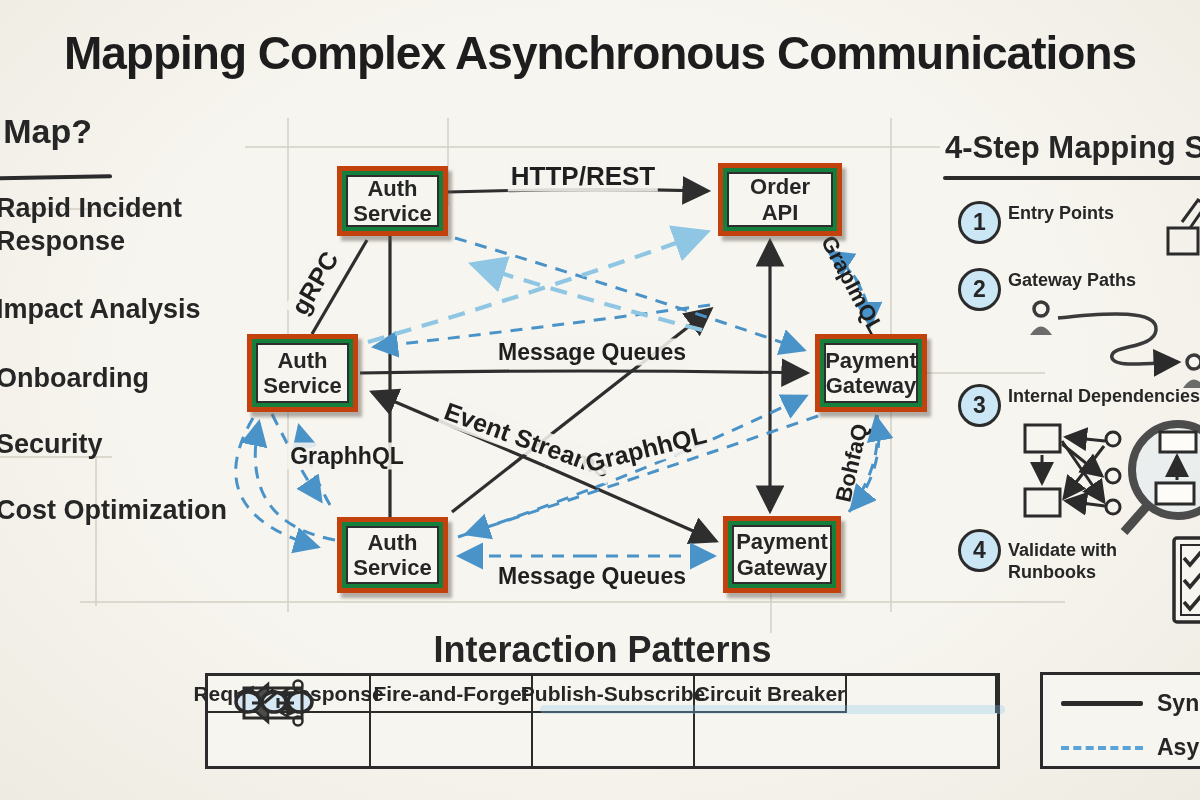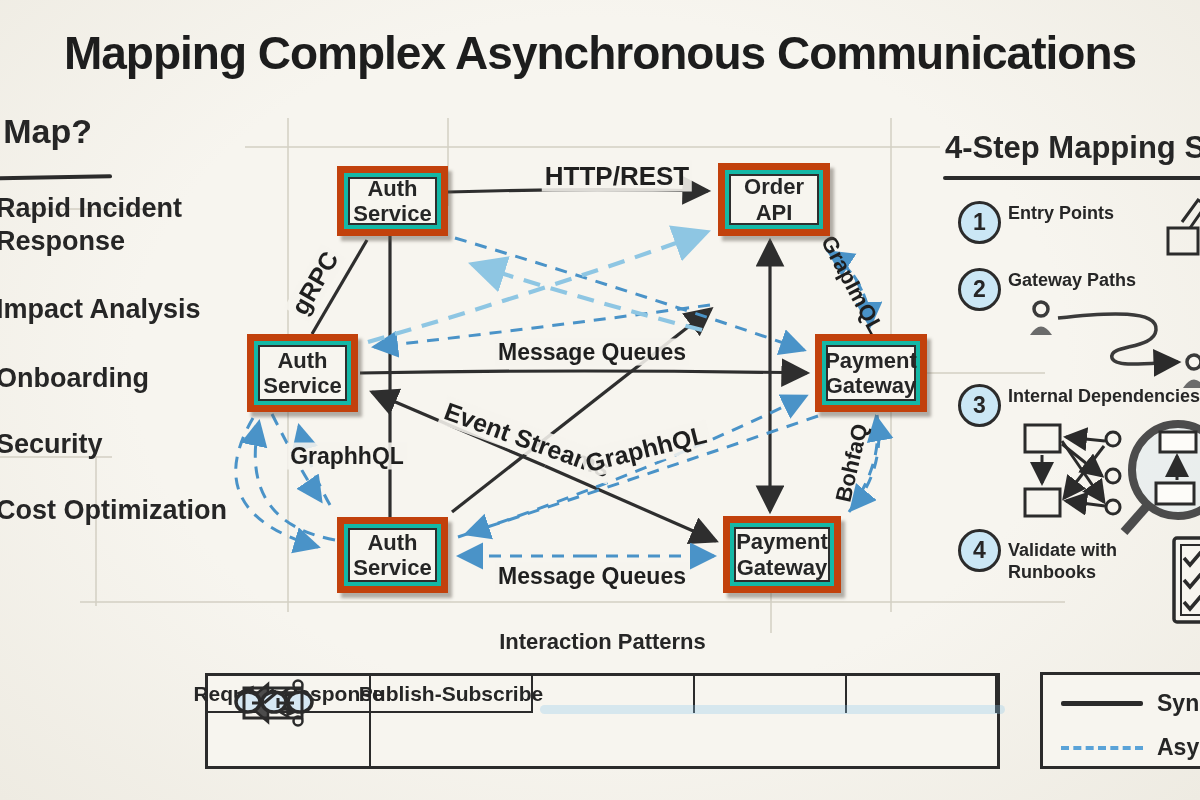--- a/index.html
+++ b/index.html
@@ -13,37 +13,37 @@
   .main-title{left:0;right:0;top:26px;text-align:center;font-size:46px;font-weight:bold;
     letter-spacing:-1px;color:#1d1d1d;white-space:nowrap;}
   
   .guide{background:#d3cfc3;opacity:.75;}
   
   .lp-head{left:-78px;top:112px;font-size:34px;font-weight:bold;white-space:nowrap;}
   .lp-underline{left:-80px;top:176px;width:192px;height:4px;background:#2b2b2b;border-radius:2px;transform:rotate(-1deg);}
   .lp-item{left:-4px;font-size:27px;font-weight:600;line-height:1.24;white-space:nowrap;}
   .lp-item.wrap{white-space:normal;width:215px;}
   
-  .node{background:#14b8a6;border:7px solid #c2410c;padding:4px;
+  .node{background:#15803d;border:5px solid #c2410c;padding:4px;
     box-shadow:4px 5px 3px rgba(90,85,75,.45);z-index:30;}
   .node-inner{width:100%;height:100%;box-sizing:border-box;border:2.5px solid #2e2e2e;background:#f7f5ef;
     display:flex;flex-direction:column;align-items:center;justify-content:center;
     font-size:22px;font-weight:bold;line-height:1.15;text-align:center;}
   
   .elabel{transform:translate(-50%,-50%);font-size:23px;font-weight:bold;white-space:nowrap;
     background:rgba(246,244,238,.88);padding:0 3px;z-index:20;color:#1f1f1f;}
   
   .rp-head{left:945px;top:130px;font-size:31px;font-weight:bold;white-space:nowrap;}
   .rp-underline{left:943px;top:176px;width:280px;height:4px;background:#2b2b2b;border-radius:2px;}
   .step-badge{width:37px;height:37px;border-radius:50%;border:3px solid #2b2b2b;background:#cbe7f5;
     display:flex;align-items:center;justify-content:center;font-size:23px;font-weight:bold;z-index:5;}
   .step-label{left:1008px;font-size:18px;font-weight:600;white-space:nowrap;}
   .step-label.wrap{white-space:normal;width:185px;line-height:1.2;}
   
-  .patterns-title{left:205px;width:795px;top:629px;text-align:center;font-size:22px;font-weight:bold;}
+  .patterns-title{left:205px;width:795px;top:629px;text-align:center;font-size:36px;font-weight:bold;}
   .patterns-table{left:205px;top:673px;width:795px;height:96px;border:3px solid #2b2b2b;box-sizing:border-box;
     display:grid;grid-template-columns:163px 162px 162px 152px 1fr;grid-template-rows:37px 1fr;background:#f7f5ef;}
   .pt-h{border-right:2.5px solid #2b2b2b;border-bottom:2.5px solid #2b2b2b;display:flex;align-items:center;
     justify-content:center;font-size:21px;font-weight:bold;white-space:nowrap;}
   .pt-h:nth-child(5){border-right:none;}
   .pt-c{border-right:2.5px solid #2b2b2b;display:flex;align-items:center;justify-content:center;}
   .pt-c:last-child{border-right:none;}
   .blue-smear{left:540px;top:705px;width:465px;height:9px;background:rgba(140,200,235,.3);border-radius:5px;z-index:2;}
   
   .legend{left:1040px;top:672px;width:215px;height:97px;border:3px solid #2b2b2b;box-sizing:border-box;
@@ -120,37 +120,37 @@
     <path d="M458,537 Q650,472 806,396" marker-end="url(#mblu)"></path>
     <path d="M818,416 Q640,477 466,534" marker-end="url(#mblu)"></path>
   </g>
 
   <g stroke="#8ec6e3" stroke-width="4.2" fill="none" stroke-dasharray="17 11">
     <path d="M368,342 Q540,292 707,232" marker-end="url(#mlt)"></path>
     <path d="M702,330 Q585,300 472,264" marker-end="url(#mlt)"></path>
   </g>
 </svg>
 
-<div class="abs elabel" style="left:617px;top:176px;font-size:26px;">HTTP/REST</div>
+<div class="abs elabel" style="left:583px;top:176px;font-size:26px;">HTTP/REST</div>
 <div class="abs elabel" style="left:315px;top:283px;transform:translate(-50%,-50%) rotate(-60deg);font-size:25px;">gRPC</div>
 <div class="abs elabel" style="left:592px;top:352px;">Message Queues</div>
 <div class="abs elabel" style="left:527px;top:440px;transform:translate(-50%,-50%) rotate(20deg);font-size:25px;">Event Streams</div>
 <div class="abs elabel" style="left:646px;top:449px;transform:translate(-50%,-50%) rotate(-14deg);font-size:25px;">GraphhQL</div>
 <div class="abs elabel" style="left:347px;top:456px;">GraphhQL</div>
 <div class="abs elabel" style="left:592px;top:576px;">Message Queues</div>
 <div class="abs elabel" style="left:852px;top:285px;transform:translate(-50%,-50%) rotate(62deg);font-size:22px;background:none;">GrapImQL</div>
 <div class="abs elabel" style="left:852px;top:463px;transform:translate(-50%,-50%) rotate(-77deg);font-size:22px;background:none;">BohfaQ</div>
 
 <div class="abs node" style="left:337px;top:166px;width:111px;height:70px;box-sizing:border-box;">
   <div class="node-inner">
       <span>Auth</span>
       <span>Service</span>
     </div>
 </div>
-<div class="abs node" style="left:718px;top:163px;width:112px;height:73px;box-sizing:border-box;">
+<div class="abs node" style="left:718px;top:163px;width:124px;height:73px;box-sizing:border-box;">
   <div class="node-inner">
       <span>Order</span>
       <span>API</span>
     </div>
 </div>
 <div class="abs node" style="left:247px;top:334px;width:111px;height:78px;box-sizing:border-box;">
   <div class="node-inner">
       <span>Auth</span>
       <span>Service</span>
     </div>
@@ -242,21 +242,23 @@
     <marker id="mb2" markerWidth="9" markerHeight="9" refX="7" refY="4" orient="auto">
       <path d="M0,0 L8,4 L0,8 z" fill="#2b2b2b"></path>
     </marker>
   </defs>
 </svg>
 
 <div class="abs patterns-title">Interaction Patterns</div>
 <div class="abs blue-smear"></div>
 <div class="abs patterns-table">
   <div class="pt-h">Request-Response</div>
+  <div class="pt-h">Fire-and-Forget</div>
   <div class="pt-h">Publish-Subscribe</div>
+  <div class="pt-h">Circuit Breaker</div>
 
   <div class="pt-c">
     <svg width="120" height="52" viewBox="0 0 120 52">
       <g stroke="#2b2b2b" stroke-width="3.5" fill="#2b2b2b">
         <path d="M88,17 L42,17" fill="none"></path>
           <path d="M44,12 L32,17 L44,22 z"></path>
         <path d="M36,33 L82,33" fill="none"></path>
           <path d="M80,28 L92,33 L80,38 z"></path>
       </g>
     </svg>

